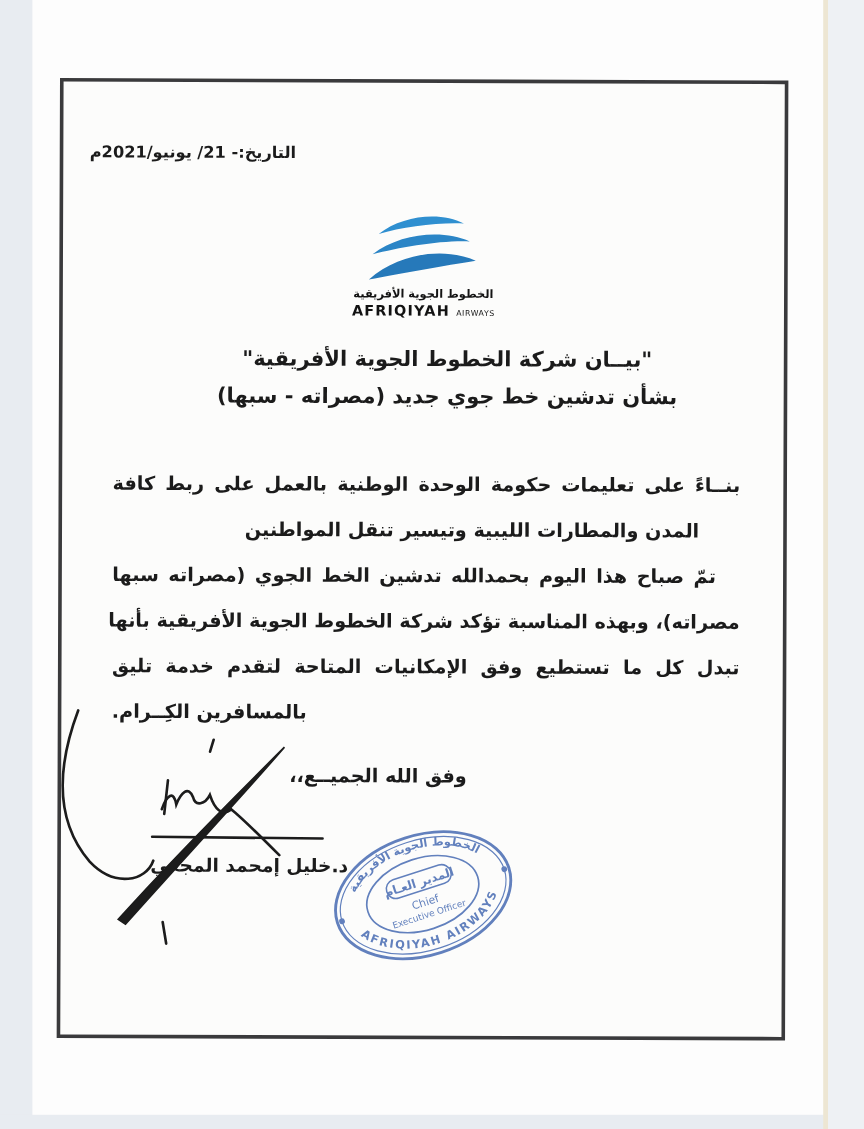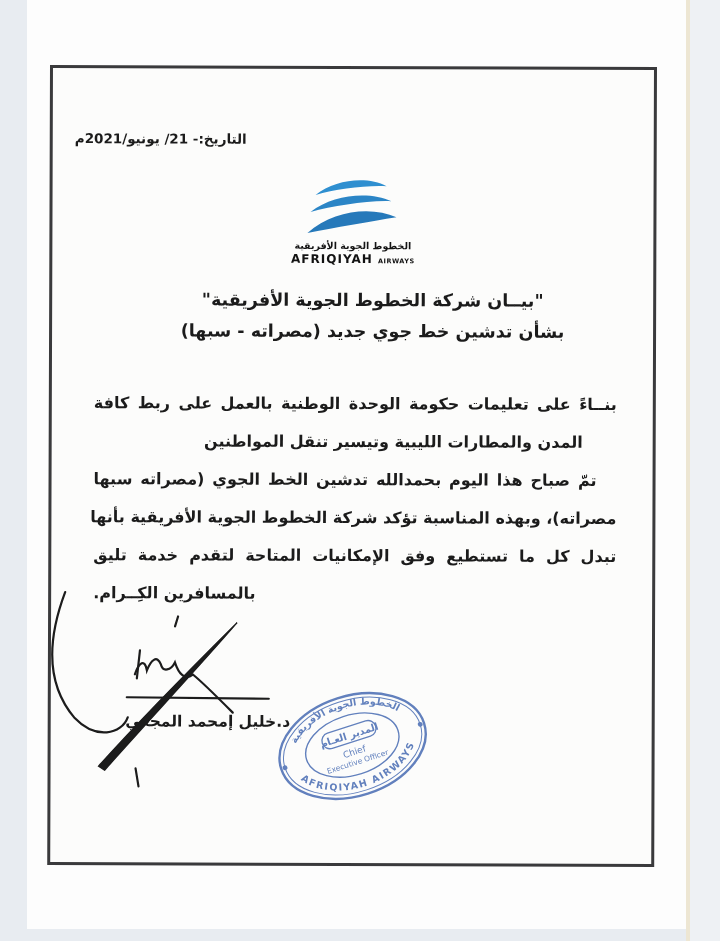--- a/index.html
+++ b/index.html
@@ -14,30 +14,30 @@
   .cream-line{position:absolute;left:686px;top:0;width:4px;height:941px;background:#ede6d3;}
 
   
   .page{
     position:absolute;left:50px;top:65px;width:601px;height:794px;
     background:#fcfcfb;border:3px solid #3a3a3c;
     transform:rotate(0.2deg);transform-origin:top left;
     color:#1b1b1b;
   }
   .date{
-    position:absolute;left:22px;top:62px;
+    position:absolute;left:22px;top:51px;
     font-size:13.5px;font-weight:bold;direction:rtl;white-space:nowrap;
   }
   .logo{
     position:absolute;left:0;right:0;top:106px;text-align:center;
   }
   .logo svg{display:block;margin:0 auto;}
   .logo-ar{font-size:9.5px;font-weight:bold;color:#141414;margin-top:3px;direction:rtl;}
   .logo-en{font-size:12px;font-weight:bold;letter-spacing:1px;color:#121212;margin-top:1px;}
-  .logo-en .suffix{font-size:6.5px;letter-spacing:0.5px;font-weight:bold;}
+  .logo-en .suffix{font-size:6.5px;letter-spacing:0.5px;font-weight:normal;}
 
   .title{
     position:absolute;left:45px;right:5px;top:216px;text-align:center;
     direction:rtl;font-weight:bold;font-size:17.5px;line-height:31px;white-space:nowrap;
   }
   .body-col{
     position:absolute;left:42px;right:36px;top:316px;
     direction:rtl;font-weight:bold;font-size:16px;line-height:38px;
   }
   .bline{white-space:nowrap;}
@@ -91,20 +91,21 @@
 
   <div class="body-col">
     <div class="bline fill">بنــاءً على تعليمات حكومة الوحدة الوطنية بالعمل على ربط كافة</div>
     <div class="bline right pad-r">المدن والمطارات الليبية وتيسير تنقل المواطنين</div>
     <div class="bline fill indent-r">تمّ صباح هذا اليوم بحمدالله تدشين الخط الجوي (مصراته سبها</div>
     <div class="bline fill">مصراته)، وبهذه المناسبة تؤكد شركة الخطوط الجوية الأفريقية بأنها</div>
     <div class="bline fill">تبدل كل ما تستطيع  وفق الإمكانيات المتاحة لتقدم خدمة تليق</div>
     <div class="bline left">بالمسافرين الكِــرام.</div>
   </div>
 
+  <div class="closing">وفق الله الجميــع،،</div>
 
   <div class="signer">
     <div>د.خليل إمحمد المجعي</div>
   </div>
 
   <svg class="signature" viewBox="0 0 250 215">
     <g fill="none" stroke="#1c1c1c" stroke-width="2.2" stroke-linecap="round">
       <path d="M 14 12 C -2 55, -7 102, 24 138 C 45 160, 71 154, 77 137"></path>
       <path fill="#1c1c1c" stroke-width="1.4" d="M 48 186 C 96 132, 152 76, 186 42 C 150 84, 100 138, 54 190 Z"></path>
       <path d="M 84 94 C 88 82, 94 78, 96 90 C 100 80, 106 74, 110 84 C 112 92, 120 90, 124 82 C 128 94, 134 100, 142 94 C 152 102, 166 116, 182 132"></path>

